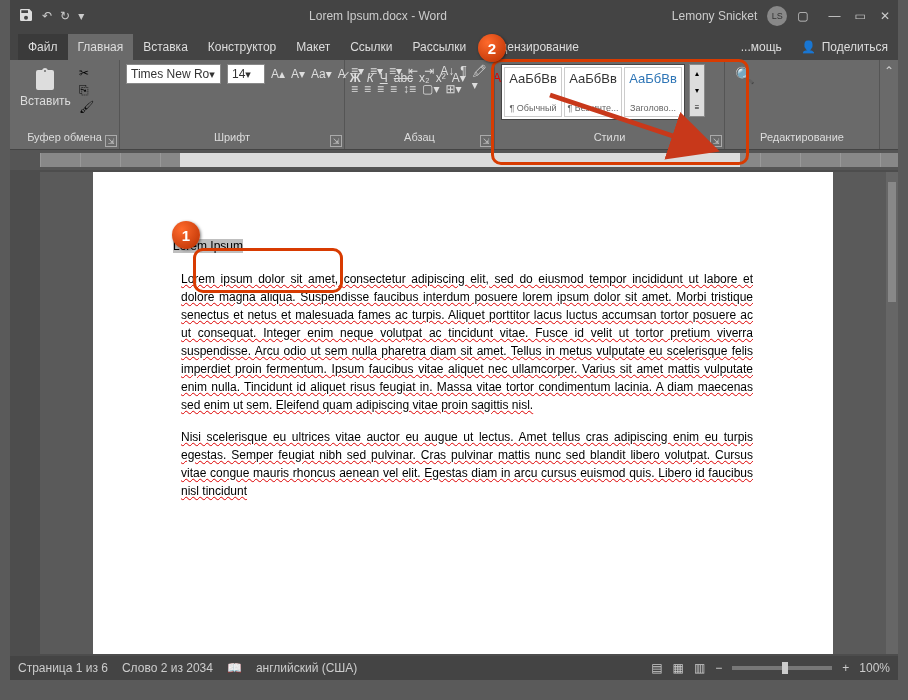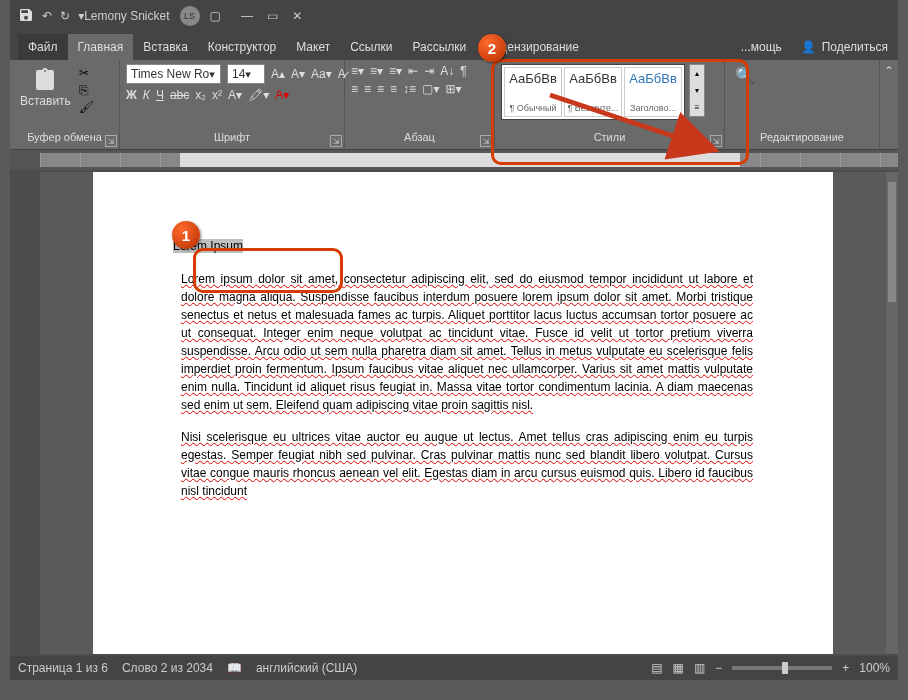--- a/index.html
+++ b/index.html
@@ -63,20 +63,21 @@
 <div class="window">
   <div class="titlebar">
     <div class="qat">
       <span><svg class="ic" viewBox="0 0 24 24">
             <path d="M17 3H5a2 2 0 0 0-2 2v14a2 2 0 0 0 2 2h14a2 2 0 0 0 2-2V7l-4-4zm-5 16a3 3 0 1 1 0-6 3 3 0 0 1 0 6zm3-10H5V5h10v4z"></path>
           </svg></span>
       <span>↶</span>
       <span>↻</span>
       <span>▾</span>
     </div>
+    <div class="title-center">Lorem Ipsum.docx - Word</div>
     <div class="title-right">
       <span>Lemony Snicket</span>
       <span class="avatar">LS</span>
       <span>▢</span>
       <div class="winbtns">
         <span>—</span>
         <span>▭</span>
         <span>✕</span>
       </div>
     </div>
@@ -112,21 +113,21 @@
           <span>✂</span>
           <span>⎘</span>
           <span>🖌</span>
         </div>
       </div>
       <div class="group-label">Буфер обмена</div>
       <span class="launcher">⇲</span>
     </div>
 
     <div class="group" style="width:225px;position:relative;">
-      <div class="group-content" style="flex-direction:column;gap:4px;width:100%;">
+      <div class="group-content" style="flex-direction:row;gap:4px;width:100%;">
         <div class="row">
           <div class="combo" style="width:95px;"><span>Times New Ro</span> ▾</div>
           <div class="combo" style="width:38px;"><span>14</span> ▾</div>
           <span>A▴</span>
           <span>A▾</span>
           <span>Aa▾</span>
           <span>A̷</span>
         </div>
         <div class="row">
           <span style="font-weight:bold">Ж</span>

